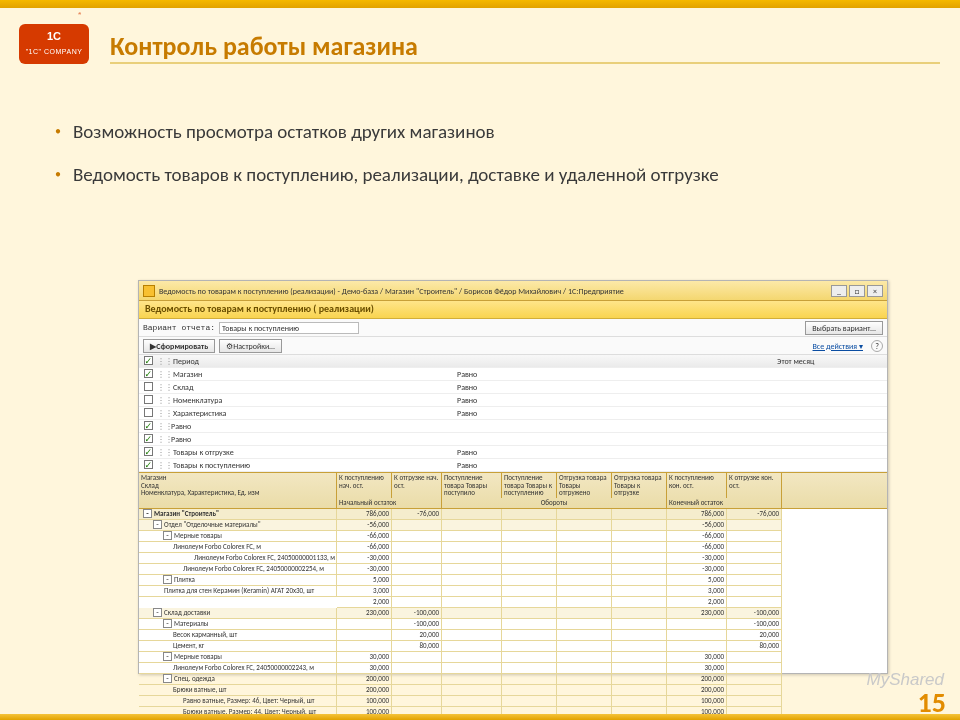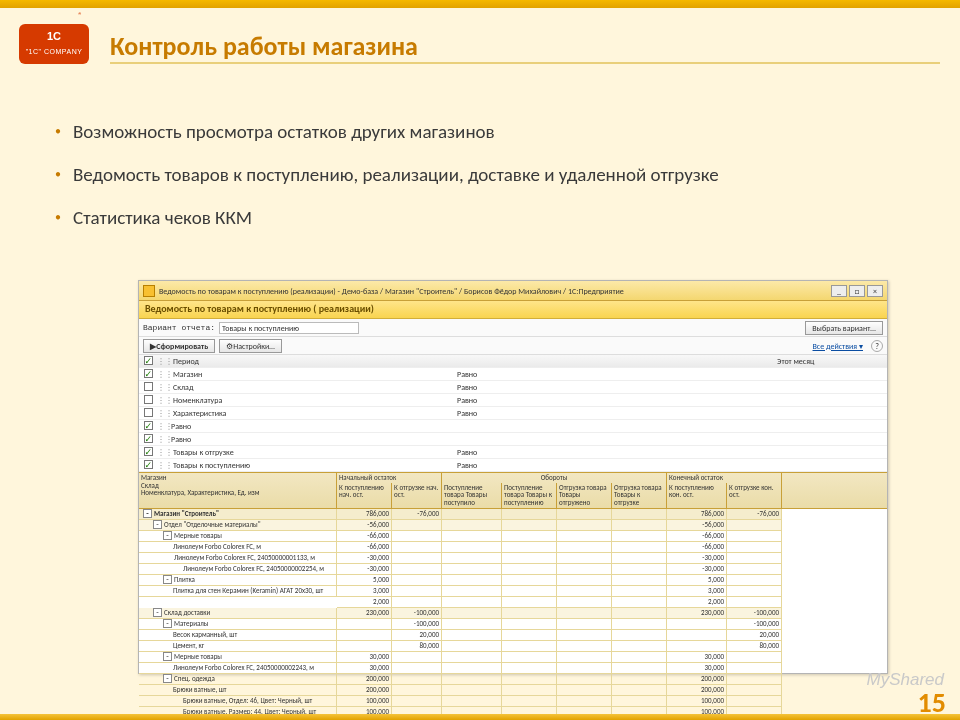--- a/index.html
+++ b/index.html
@@ -73,21 +73,20 @@
     <text x="60" y="14" fill="#d63a00" font-size="9">®</text>
   </svg>
 </div>
 
 <div class="slide-title">Контроль работы магазина</div>
 
 <div class="content">
   <ul class="bullets">
     <li>Возможность просмотра остатков других магазинов</li>
     <li>Ведомость товаров к поступлению, реализации, доставке и удаленной отгрузке</li>
-    <li>Статистика чеков ККМ</li>
   </ul>
 </div>
 
 <div class="shot-frame">
 
   <div class="titlebar">
     <span class="icon-box"></span>
     <span class="titlebar-text">Ведомость по товарам к поступлению (реализации) - Демо-база / Магазин "Строитель" / Борисов Фёдор Михайлович / 1С:Предприятие</span>
     <div class="winbtns">
       <span class="winbtn">_</span>
@@ -180,34 +179,34 @@
   </div>
 
   <div class="report-head">
     <div class="rh rhA">
       <div>Магазин</div>
       <div>Склад</div>
       <div>Номенклатура, Характеристика, Ед. изм</div>
     </div>
     <div style="display:flex;flex-direction:column;">
       <div style="display:flex;">
-        <div class="rh" style="width:105px;">Начальный остаток</div>
-        <div class="rh" style="width:225px;text-align:center;">Обороты</div>
-        <div class="rh" style="width:115px;">Конечный остаток</div>
-      </div>
-      <div style="display:flex;">
         <div class="rh rhB">К поступлению нач. ост.</div>
         <div class="rh rhC">К отгрузке нач. ост.</div>
         <div class="rh rhD">Поступление товара Товары поступило</div>
         <div class="rh rhE">Поступление товара Товары к поступлению</div>
         <div class="rh rhF">Отгрузка товара Товары отгружено</div>
         <div class="rh rhG">Отгрузка товара Товары к отгрузке</div>
         <div class="rh rhH">К поступлению кон. ост.</div>
         <div class="rh rhI">К отгрузке кон. ост.</div>
       </div>
+      <div style="display:flex;">
+        <div class="rh" style="width:105px;">Начальный остаток</div>
+        <div class="rh" style="width:225px;text-align:center;">Обороты</div>
+        <div class="rh" style="width:115px;">Конечный остаток</div>
+      </div>
     </div>
   </div>
   <div class="report-body" id="report-body">
       <div class="rrow lvl0">
         <div class="rc rcA" style="padding-left:4px;">
           <span class="expander">-</span>
           <span>Магазин "Строитель"</span>
         </div>
         <div class="rc rcNum" style="width:55px;">786,000</div>
         <div class="rc rcNum" style="width:50px;">-76,000</div>
@@ -253,21 +252,21 @@
         <div class="rc rcNum" style="width:55px;">-66,000</div>
         <div class="rc rcNum" style="width:50px;"></div>
         <div class="rc rcNum" style="width:60px;"></div>
         <div class="rc rcNum" style="width:55px;"></div>
         <div class="rc rcNum" style="width:55px;"></div>
         <div class="rc rcNum" style="width:55px;"></div>
         <div class="rc rcNum" style="width:60px;">-66,000</div>
         <div class="rc rcNum" style="width:55px;"></div>
       </div>
       <div class="rrow lvl2">
-        <div class="rc rcA" style="padding-left:35px;">
+        <div class="rc rcA" style="padding-left:55px;">
           <span>Линолеум Forbo Coloreх FC, 24050000001133, м</span>
         </div>
         <div class="rc rcNum" style="width:55px;">-30,000</div>
         <div class="rc rcNum" style="width:50px;"></div>
         <div class="rc rcNum" style="width:60px;"></div>
         <div class="rc rcNum" style="width:55px;"></div>
         <div class="rc rcNum" style="width:55px;"></div>
         <div class="rc rcNum" style="width:55px;"></div>
         <div class="rc rcNum" style="width:60px;">-30,000</div>
         <div class="rc rcNum" style="width:55px;"></div>
@@ -293,21 +292,21 @@
         <div class="rc rcNum" style="width:55px;">5,000</div>
         <div class="rc rcNum" style="width:50px;"></div>
         <div class="rc rcNum" style="width:60px;"></div>
         <div class="rc rcNum" style="width:55px;"></div>
         <div class="rc rcNum" style="width:55px;"></div>
         <div class="rc rcNum" style="width:55px;"></div>
         <div class="rc rcNum" style="width:60px;">5,000</div>
         <div class="rc rcNum" style="width:55px;"></div>
       </div>
       <div class="rrow lvl2">
-        <div class="rc rcA" style="padding-left:34px;">
+        <div class="rc rcA" style="padding-left:25px;">
           <span>Плитка для стен Керамин (Keramin) АГАТ 20х30, шт</span>
         </div>
         <div class="rc rcNum" style="width:55px;">3,000</div>
         <div class="rc rcNum" style="width:50px;"></div>
         <div class="rc rcNum" style="width:60px;"></div>
         <div class="rc rcNum" style="width:55px;"></div>
         <div class="rc rcNum" style="width:55px;"></div>
         <div class="rc rcNum" style="width:55px;"></div>
         <div class="rc rcNum" style="width:60px;">3,000</div>
         <div class="rc rcNum" style="width:55px;"></div>
@@ -428,21 +427,21 @@
         <div class="rc rcNum" style="width:50px;"></div>
         <div class="rc rcNum" style="width:60px;"></div>
         <div class="rc rcNum" style="width:55px;"></div>
         <div class="rc rcNum" style="width:55px;"></div>
         <div class="rc rcNum" style="width:55px;"></div>
         <div class="rc rcNum" style="width:60px;">200,000</div>
         <div class="rc rcNum" style="width:55px;"></div>
       </div>
       <div class="rrow lvl2">
         <div class="rc rcA" style="padding-left:44px;">
-          <span>Брюки ватные, Отдел: 46, Цвет: Черный, шт</span>
+          <span>Равно ватные, Размер: 46, Цвет: Черный, шт</span>
         </div>
         <div class="rc rcNum" style="width:55px;">100,000</div>
         <div class="rc rcNum" style="width:50px;"></div>
         <div class="rc rcNum" style="width:60px;"></div>
         <div class="rc rcNum" style="width:55px;"></div>
         <div class="rc rcNum" style="width:55px;"></div>
         <div class="rc rcNum" style="width:55px;"></div>
         <div class="rc rcNum" style="width:60px;">100,000</div>
         <div class="rc rcNum" style="width:55px;"></div>
       </div>

